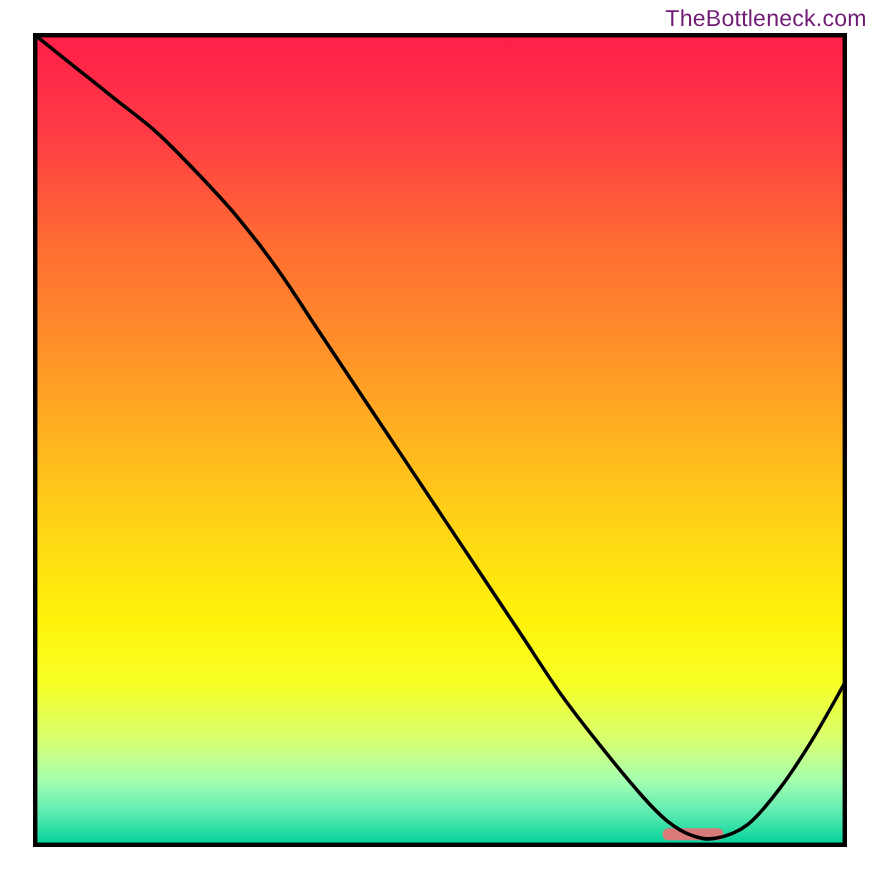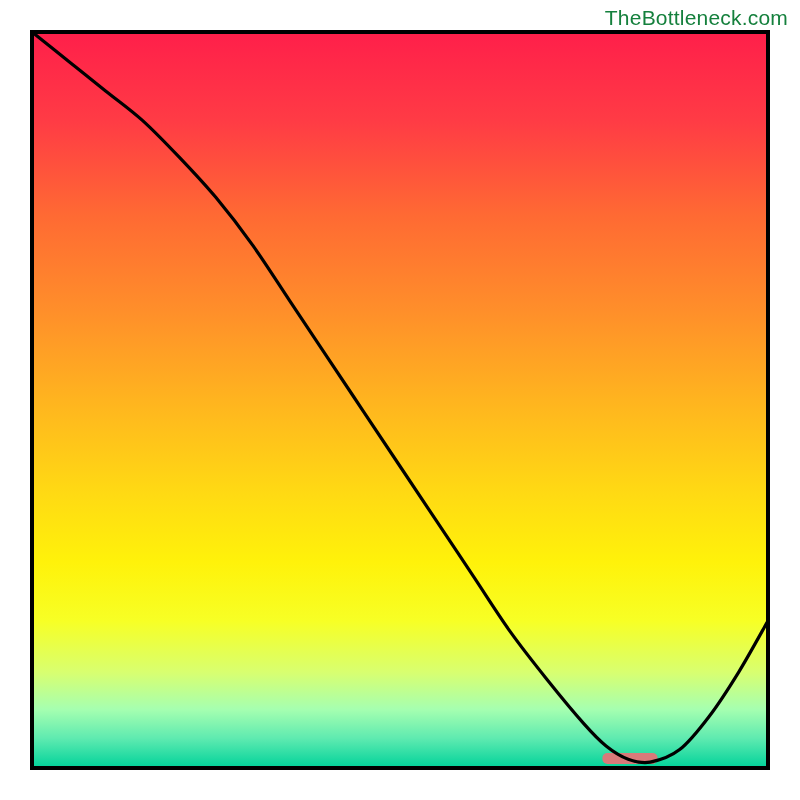--- a/index.html
+++ b/index.html
@@ -12,21 +12,21 @@
   }
   .chart-container {
     position: relative;
     width: 800px;
     height: 800px;
   }
   .watermark {
     position: absolute;
     top: 6px;
     right: 12px;
-    color: #15803d;
+    color: #701a75;
     font-size: 21px;
     font-weight: 500;
     z-index: 10;
     letter-spacing: 0.2px;
   }
   svg {
     display: block;
   }
 </style>
 </head>

